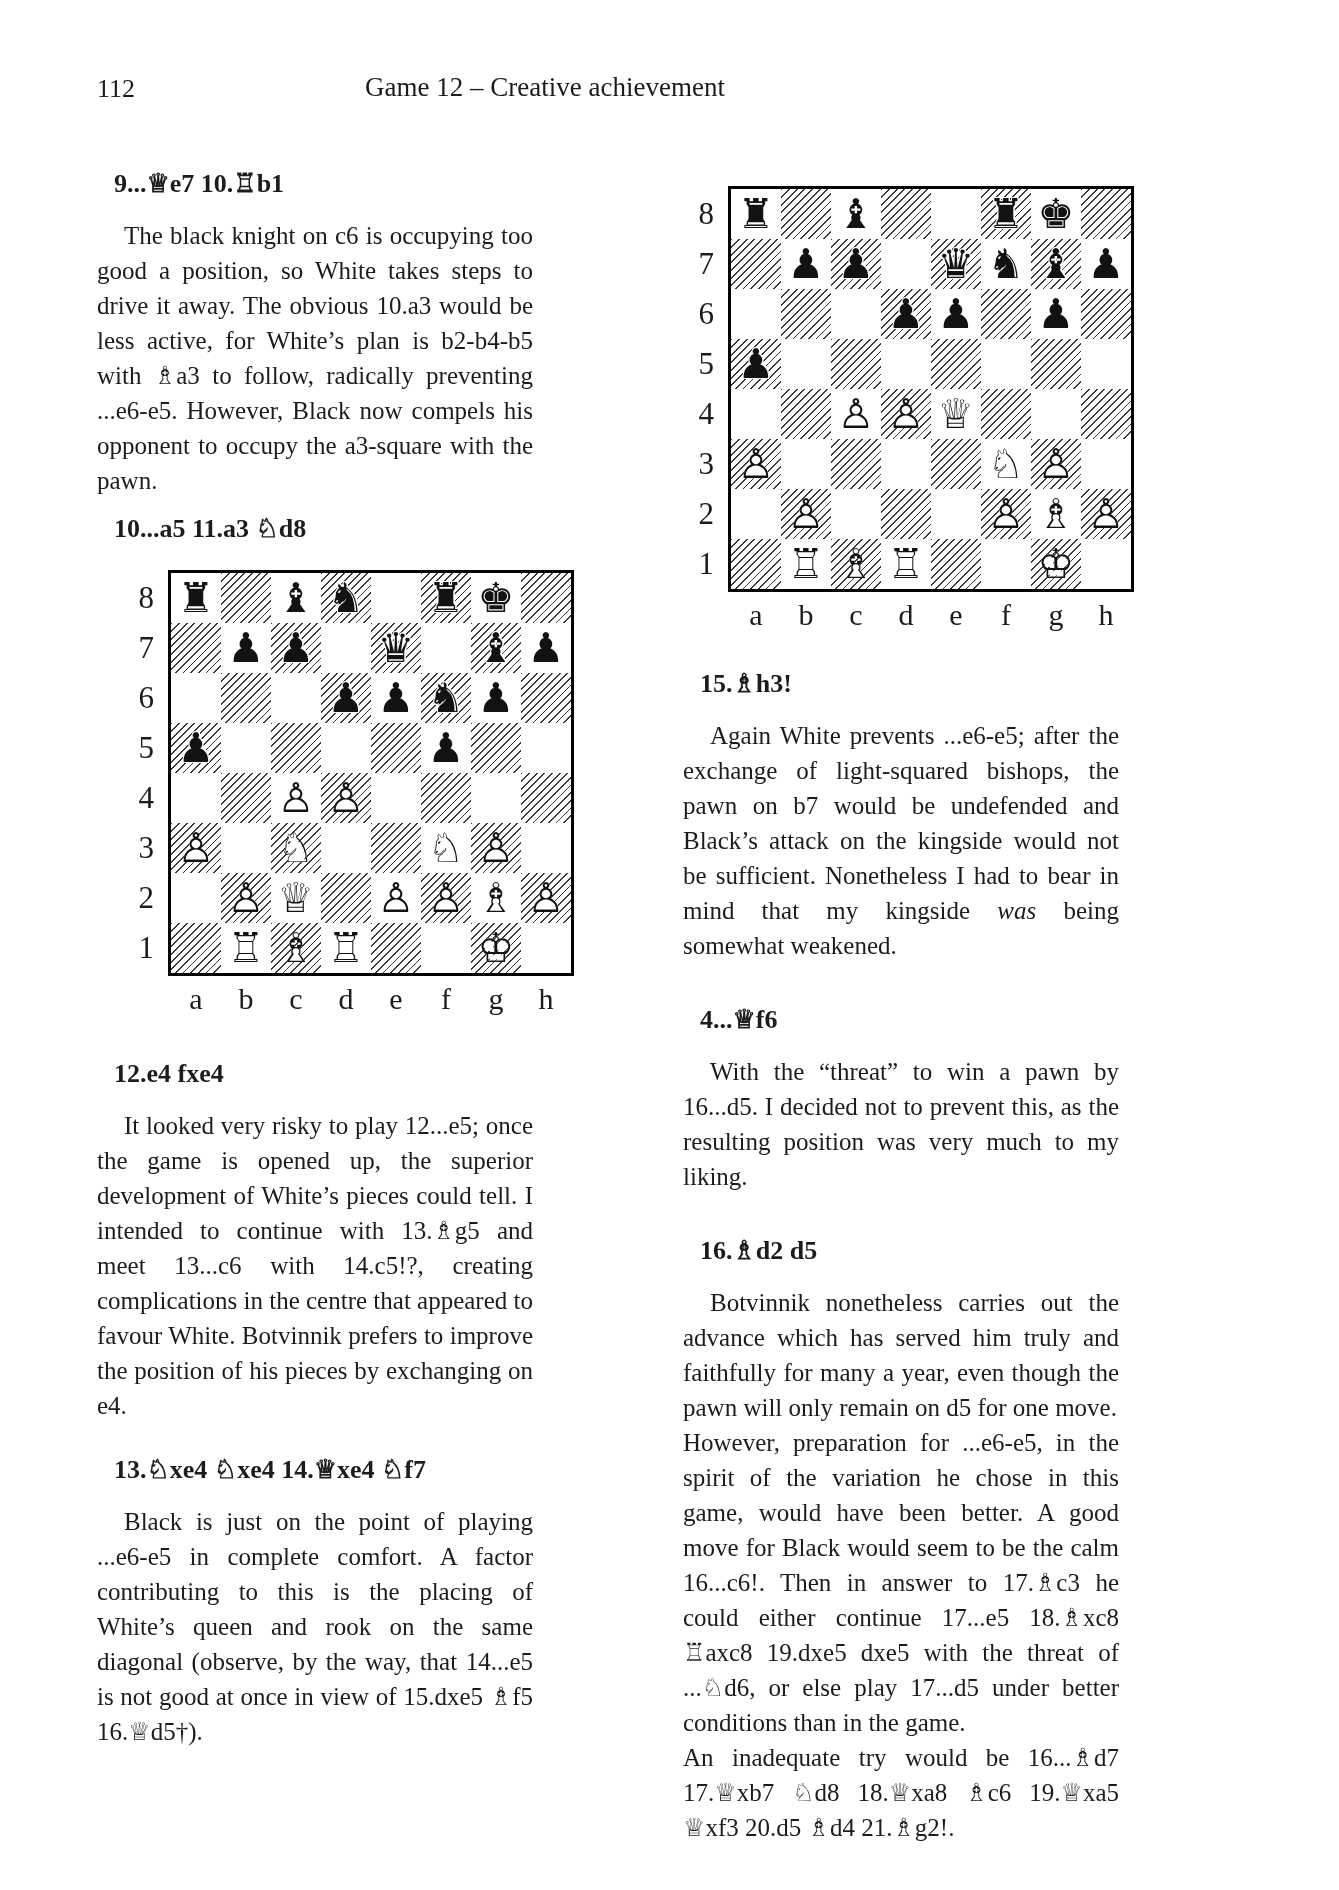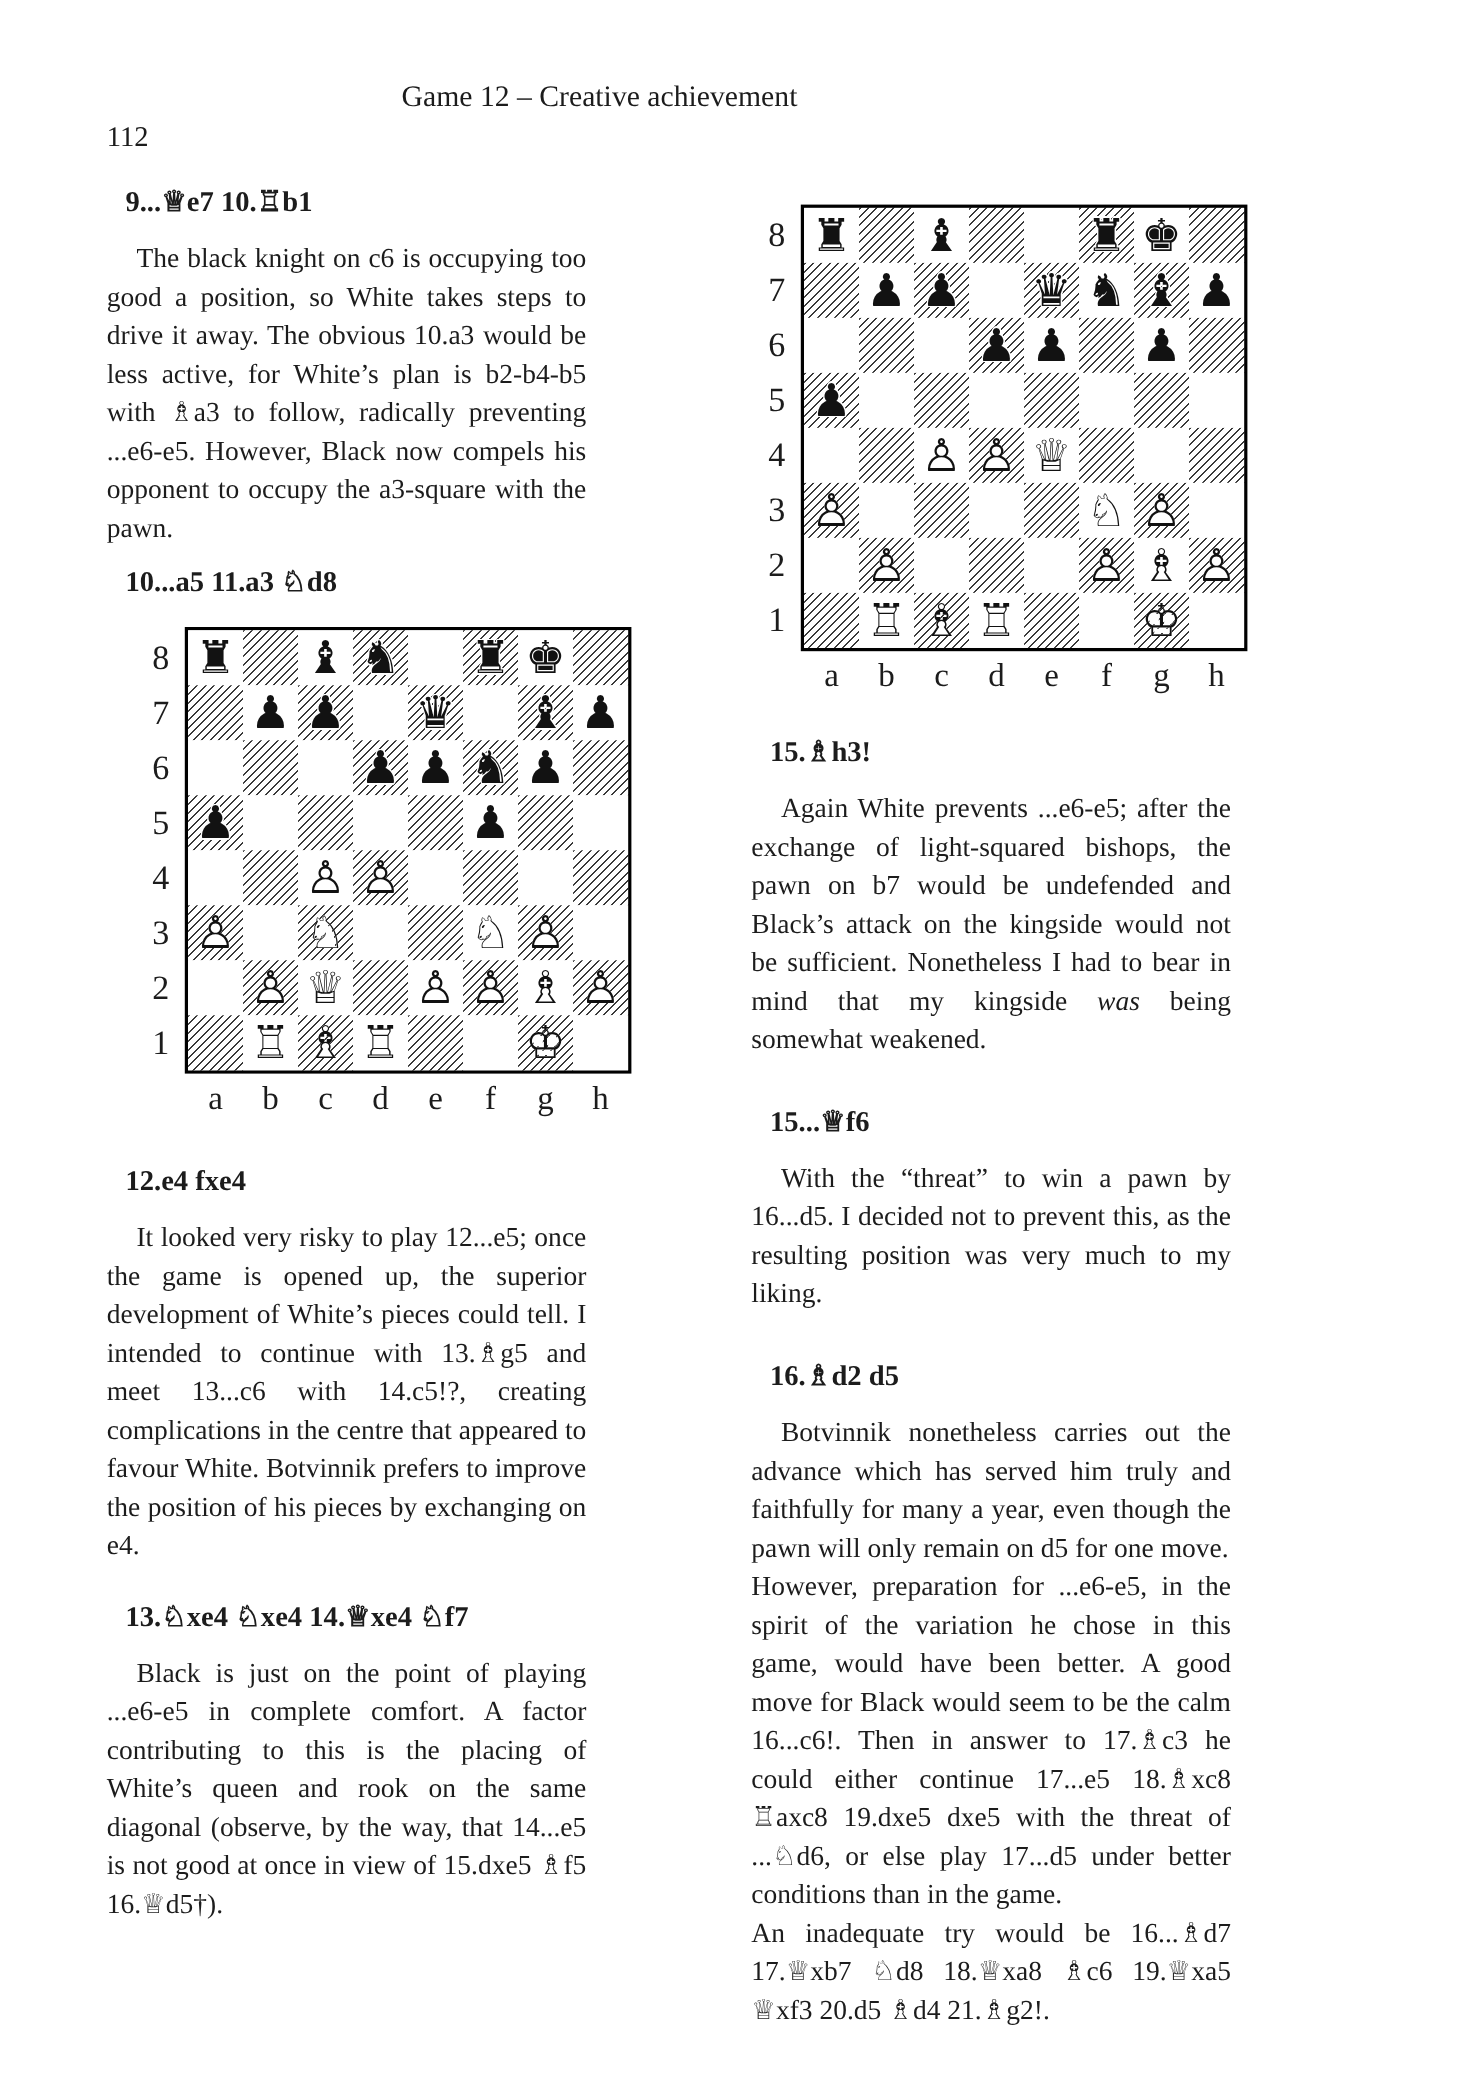--- a/index.html
+++ b/index.html
@@ -1,18 +1,18 @@
 <!DOCTYPE html>
 <html><head>
 <meta charset="utf-8">
 <style>
   html,body{margin:0;padding:0;}
   body{width:1339px;height:1890px;background:#fff;position:relative;overflow:hidden;
        font-family:"Liberation Serif",serif;color:#1c1c1c;}
-  .pagenum{position:absolute;left:97px;top:74px;font-size:26px;margin-top:36px;}
+  .pagenum{position:absolute;left:97px;top:74px;font-size:26px;}
   .pagetitle{position:absolute;left:140px;top:72px;width:810px;text-align:center;font-size:27px;}
   .col{position:absolute;width:436px;text-align:justify;font-size:25px;line-height:35px;}
   .col p{margin:0;text-indent:27px;}
   .col p.noindent{text-indent:0;}
   .mh{font-weight:bold;font-size:26px;margin:17px;text-align:left;text-indent:0;line-height:34px;}
   .mt14{margin-top:14px}.mt30{margin-top:30px}.mt40{margin-top:40px}.mt56{margin-top:56px}
   em{}
   
   .diagram{position:absolute;display:grid;grid-template-columns:62px auto;}
   .ranks{display:flex;flex-direction:column;padding-top:3px;}
@@ -502,19 +502,19 @@
       <div class="file-label">e</div>
       <div class="file-label">f</div>
       <div class="file-label">g</div>
       <div class="file-label">h</div>
     </div>
   </div>
 
 <div class="col" id="rightA">
   <h2 class="mh">15.♗h3!</h2>
   <p><span>Again White prevents ...e6-e5; after the exchange of light-squared bishops, the pawn on b7 would be undefended and Black’s attack on the kingside would not be sufficient. Nonetheless I had to bear in mind that my kingside </span><em>was</em><span> being somewhat weakened.</span></p>
-  <h2 class="mh mt40">15...♕f6</h2>
+  <h2 class="mh mt40">4...♕f6</h2>
   <p>With the “threat” to win a pawn by 16...d5. I decided not to prevent this, as the resulting position was very much to my liking.</p>
   <h2 class="mh mt40">16.♗d2 d5</h2>
   <p>Botvinnik nonetheless carries out the advance which has served him truly and faithfully for many a year, even though the pawn will only remain on d5 for one move.</p>
   <p class="noindent mt56">However, preparation for ...e6-e5, in the spirit of the variation he chose in this game, would have been better. A good move for Black would seem to be the calm 16...c6!. Then in answer to 17.♗c3 he could either continue 17...e5 18.♗xc8 ♖axc8 19.dxe5 dxe5 with the threat of ...♘d6, or else play 17...d5 under better conditions than in the game.</p>
   <p class="noindent mt40">An inadequate try would be 16...♗d7 17.♕xb7 ♘d8 18.♕xa8 ♗c6 19.♕xa5 ♕xf3 20.d5 ♗d4 21.♗g2!.</p>
 </div>
 
 </body></html>

